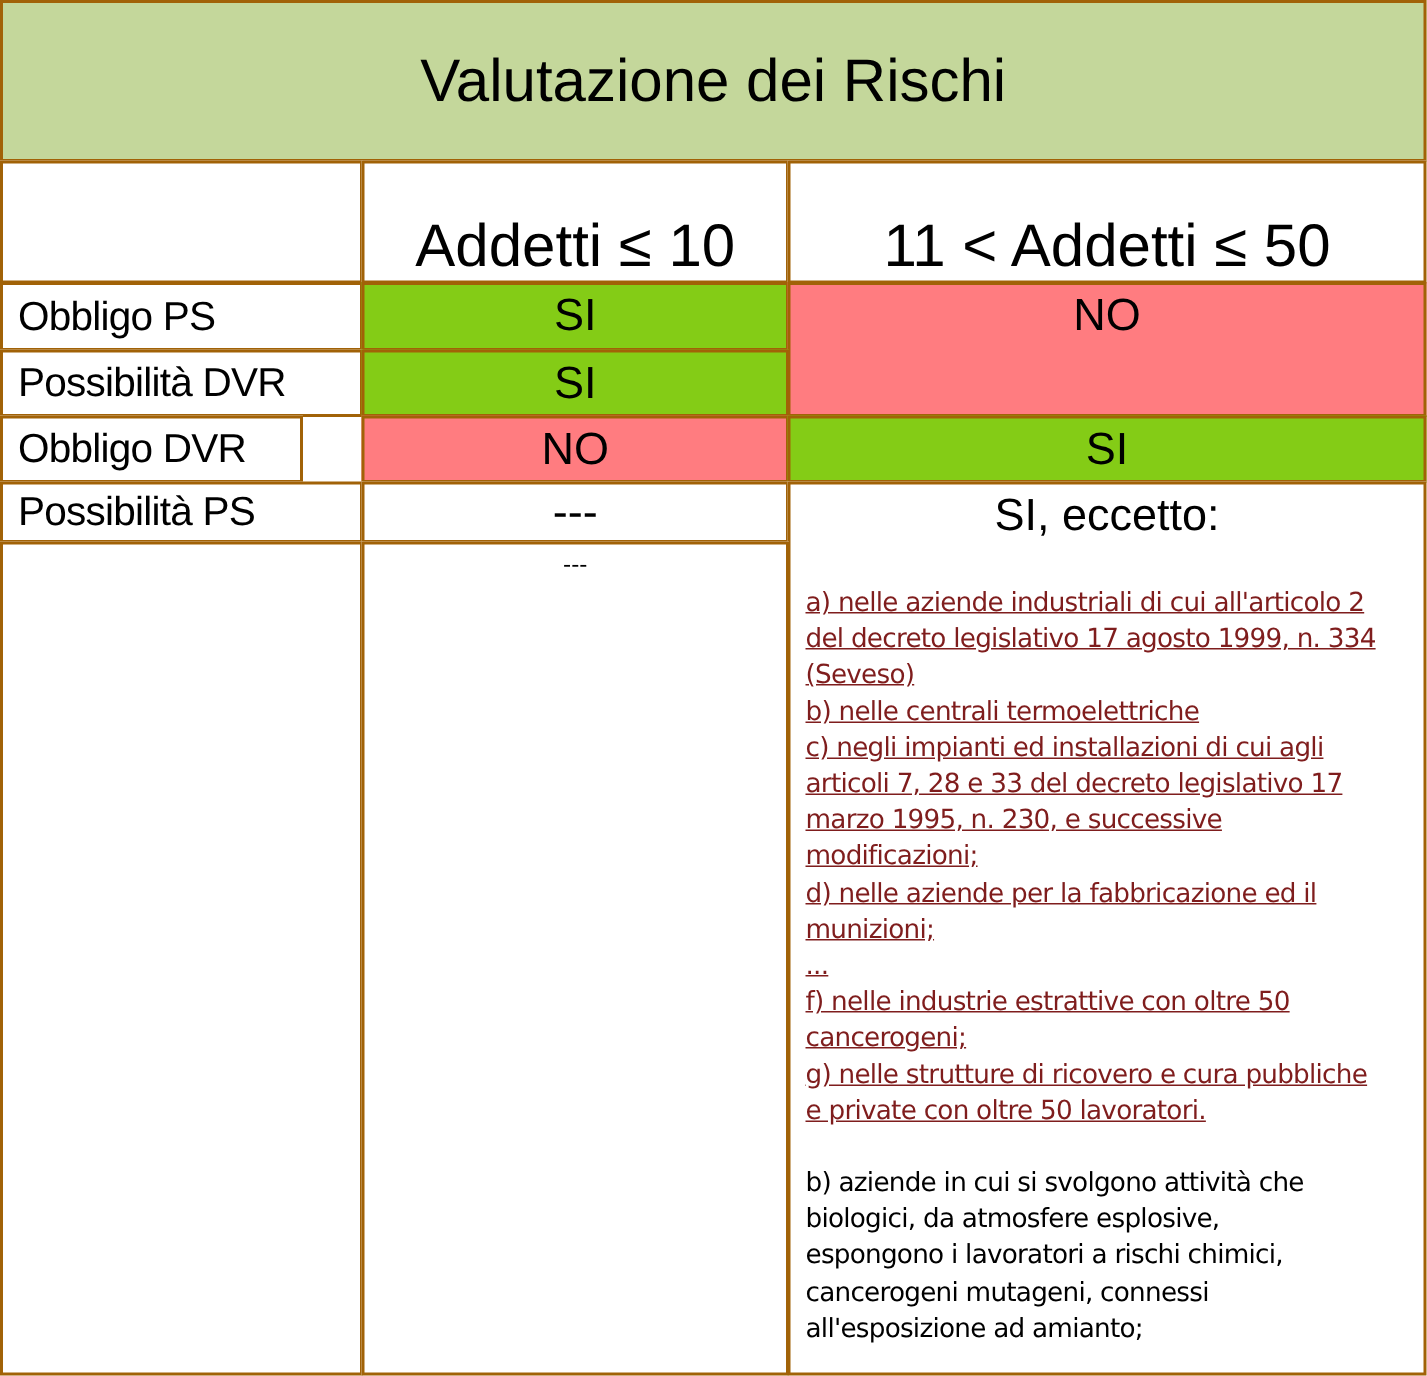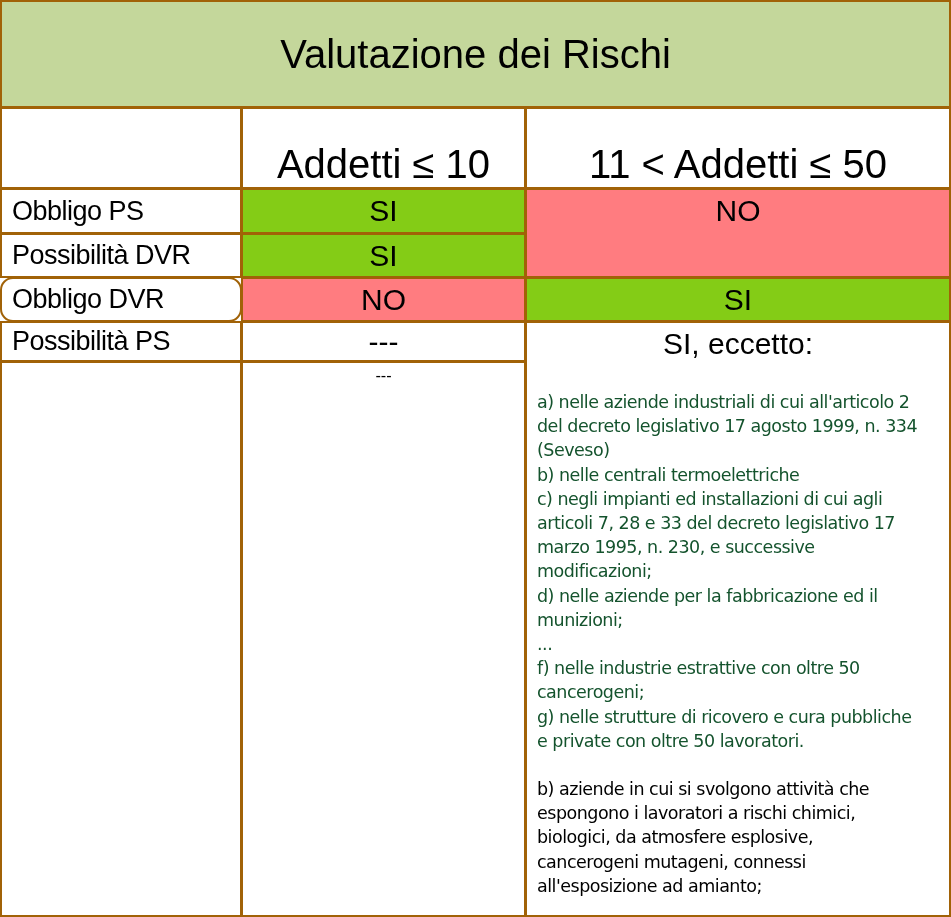--- a/index.html
+++ b/index.html
@@ -5,21 +5,21 @@
   html, body { margin:0; padding:0; background:#ffffff; }
   body { width:951px; height:917px; position:relative; overflow:hidden; font-family:"DejaVu Sans", sans-serif; }
   .cell { position:absolute; box-sizing:border-box; border:2px solid #a16207; background:#fff; }
   .title { background:#c4d79b; display:flex; align-items:center; justify-content:center; font-size:40px; color:#000; font-family:"Liberation Sans Narrow","Liberation Sans", sans-serif; }
   .hdr { display:flex; justify-content:center; align-items:flex-end; padding-top:8px; font-size:40px; font-family:"Liberation Sans", sans-serif; transform-origin:center; }
   .lbl { font-size:27px; padding-left:10px; display:flex; align-items:center; font-family:"Liberation Sans", sans-serif; letter-spacing:-0.5px; }
   .val { font-size:30px; display:flex; justify-content:center; align-items:center; font-family:"Liberation Sans", sans-serif; }
   .green { background:#84cc16; }
   .red { background:#ff7c80; }
   .notes { font-size:17.5px; line-height:24.2px; padding:0 10px; font-family:"DejaVu Sans", sans-serif; letter-spacing:-0.5px; }
-  .gray { color:#14532d; }
+  .gray { color:#7f1d1d;text-decoration:underline; }
   .black { color:#000; }
   .p { margin:0; white-space:pre-wrap; }
 </style>
 </head>
 <body>
 
 <div class="cell title" style="left:0;top:0;width:951px;height:108px;">
   <span>Valutazione dei Rischi</span>
 </div>
 
@@ -42,21 +42,21 @@
   <span>NO</span>
 </div>
 
 <div class="cell lbl" style="left:0;top:233px;width:242px;height:45px;">
   <span>Possibilità DVR</span>
 </div>
 <div class="cell val green" style="left:241px;top:233px;width:285px;height:45px;">
   <span>SI</span>
 </div>
 
-<div class="cell lbl" style="left:0;top:277px;width:242px;height:45px;border-radius:13px;">
+<div class="cell lbl" style="left:0;top:277px;width:202px;height:45px;">
   <span>Obbligo DVR</span>
 </div>
 <div class="cell val red" style="left:241px;top:277px;width:285px;height:45px;">
   <span>NO</span>
 </div>
 <div class="cell val green" style="left:525px;top:277px;width:426px;height:45px;">
   <span>SI</span>
 </div>
 
 <div class="cell lbl" style="left:0;top:321px;width:242px;height:41px;">
@@ -84,22 +84,22 @@
       <p class="p">munizioni;</p>
       <p class="p">...</p>
       <p class="p">f) nelle industrie estrattive con oltre 50</p>
       <p class="p">cancerogeni;</p>
       <p class="p">g) nelle strutture di ricovero e cura pubbliche</p>
       <p class="p">e private con oltre 50 lavoratori.</p>
     </div>
     <div style="height:24px;"></div>
     <div class="black">
       <p class="p">b) aziende in cui si svolgono attività che</p>
+      <p class="p">biologici, da atmosfere esplosive,</p>
       <p class="p">espongono i lavoratori a rischi chimici,</p>
-      <p class="p">biologici, da atmosfere esplosive,</p>
       <p class="p">cancerogeni mutageni, connessi</p>
       <p class="p">all'esposizione ad amianto;</p>
     </div>
   </div>
 </div>
 
 <div class="cell" style="left:0;top:361px;width:242px;height:556px;">
   <span></span>
 </div>
 <div class="cell" style="left:241px;top:361px;width:285px;height:556px;display:flex;justify-content:center;align-items:flex-start;padding-top:4px;font-size:15px;">

